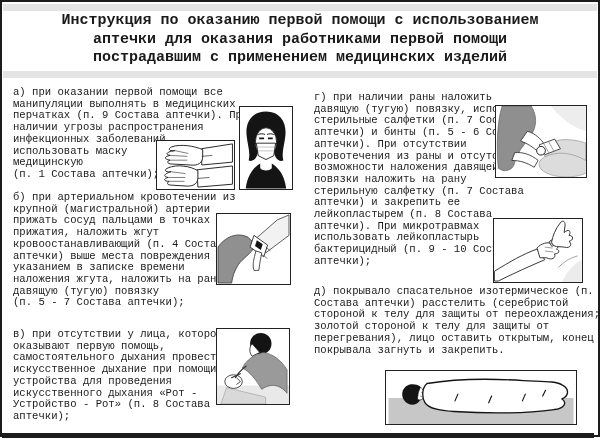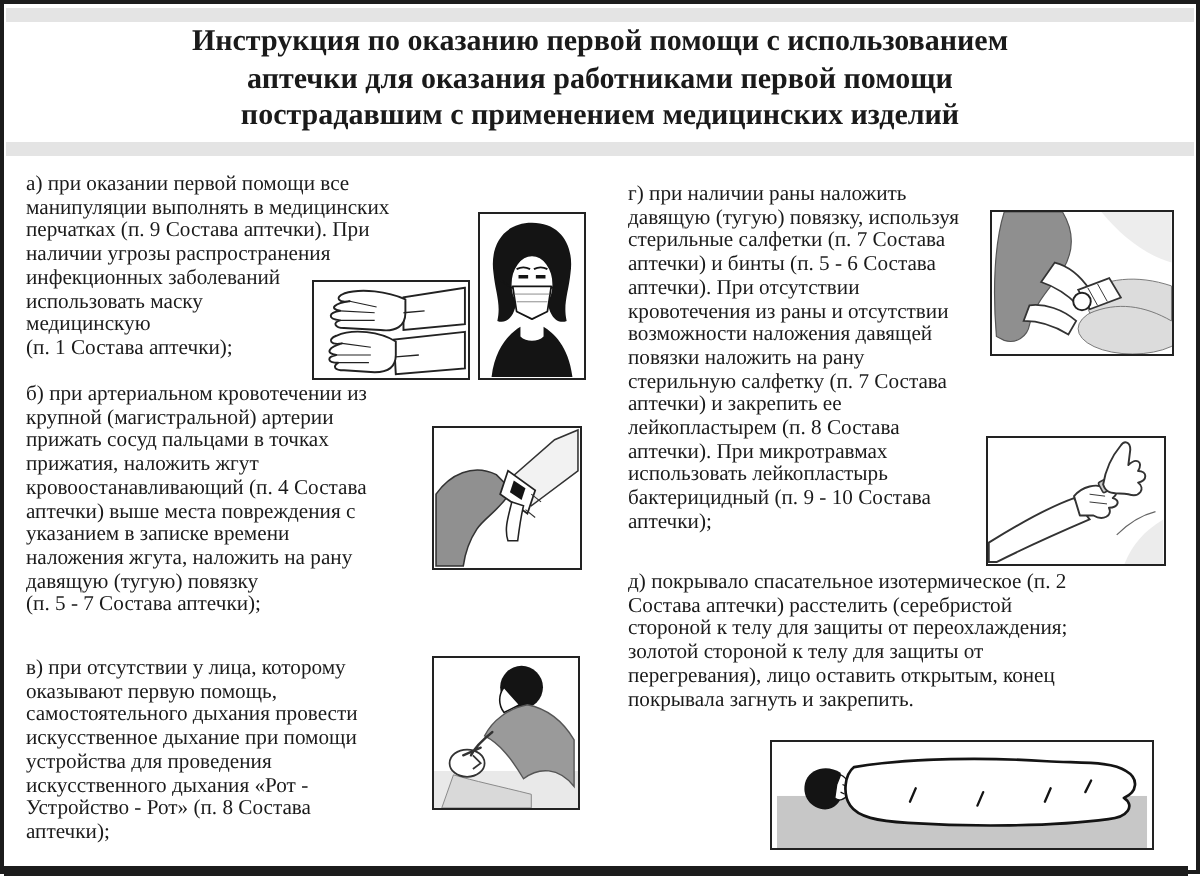--- a/index.html
+++ b/index.html
@@ -1,20 +1,20 @@
 <!DOCTYPE html>
 <html><head>
 <meta charset="utf-8">
 <style>
   html,body{margin:0;padding:0;background:#fff;}
   .page{
     position:relative;
     width:600px;height:443px;
     background:#fff;
-    font-family:Liberation Serif, serif;
+    font-family:Liberation Mono, monospace;
     color:#1a1a1a;
     overflow:hidden;
   }
   .frame{
     position:absolute;left:0;top:0;width:596px;height:433px;
     border:2px solid #1c1c1c;pointer-events:none;z-index:5;
   }
   .bottom-bar{
     position:absolute;left:2px;top:433px;width:592px;height:5px;
     background:#1c1c1c;z-index:5;

